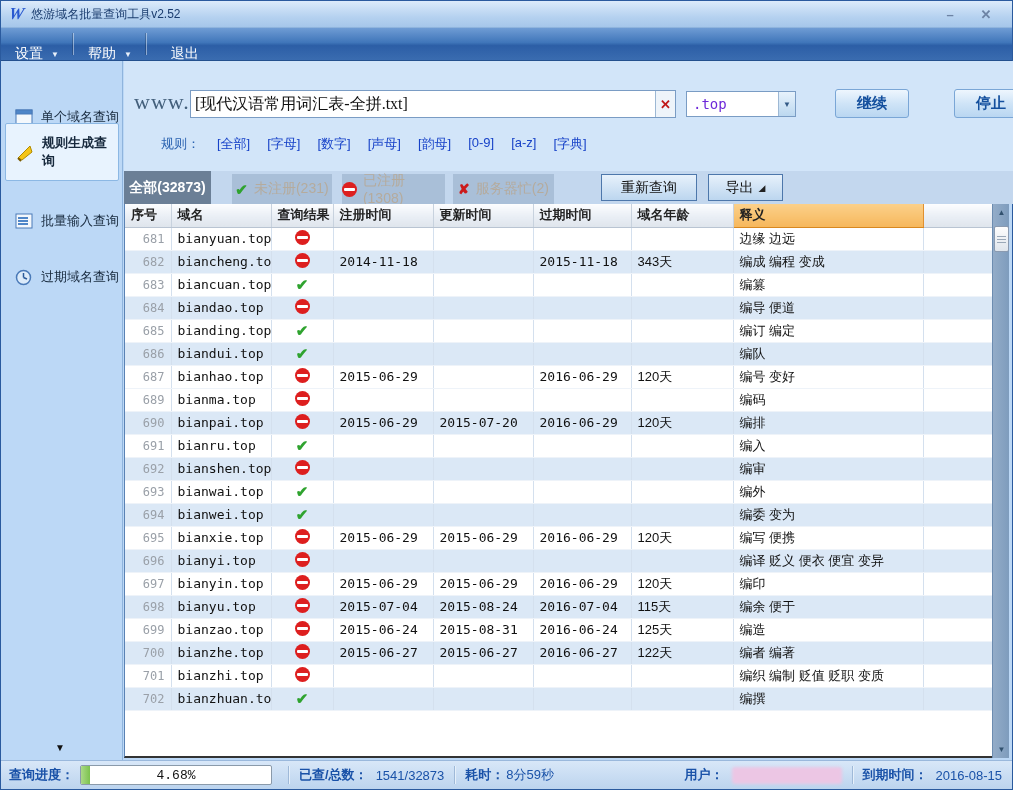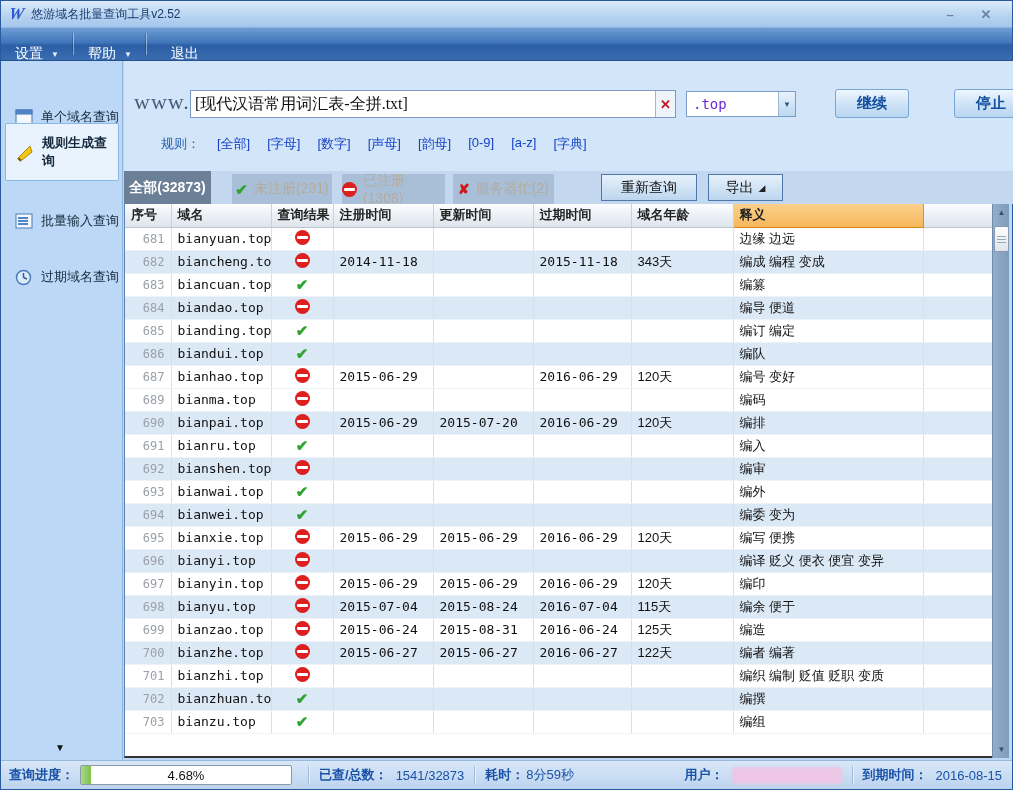--- a/index.html
+++ b/index.html
@@ -104,22 +104,22 @@
   #sb-thumb { position:absolute; left:1px; top:22px; width:15px; height:26px; border:1px solid #8a9ab0;
     border-radius:2px; background:linear-gradient(#fdfdfd,#dfe5ec); display:flex; flex-direction:column;
     align-items:center; justify-content:center; gap:2px; }
   #sb-thumb i { display:block; width:9px; height:1px; background:#9aa8b8; }
 
   
   #statusbar { position:absolute; left:0; bottom:0; width:100%; height:29px;
     background:linear-gradient(#d8e7f8,#bcd4ee); border-top:1px solid #9ab8dc;
     display:flex; align-items:center; font-size:13px; color:#1a52a8; }
   .sb-label { font-weight:bold; }
-  #progress-track { width:212px; height:20px; border:1px solid #8a9aaa; border-radius:2px; background:#fff;
-    position:relative; margin:0 6px; overflow:hidden; }
+  #progress-track { width:192px; height:20px; border:1px solid #8a9aaa; border-radius:2px; background:#fff;
+    position:relative; margin:0 6px; overflow:hidden;font-family:Liberation Mono, monospace; }
   #progress-fill { position:absolute; left:0; top:0; bottom:0; background:linear-gradient(90deg,#a9d985,#7cc24e); }
   #progress-text { position:absolute; left:0; right:0; text-align:center; line-height:19px; color:#111; font-size:13px; }
   .sb-sep { width:1px; height:18px; background:#9fb9d8; box-shadow:1px 0 0 #e6f0fa; margin:0 10px; }
   #user-blur { width:110px; height:17px; border-radius:3px; background:#ecc6e4; filter:blur(1.5px); margin-left:8px; }
   .sb-val { color:#1a52a8; margin-left:8px; }
 
   .svg-icon { display:block; }
 </style>
 </head>
 <body>
@@ -495,31 +495,20 @@
             <td class="col0">702</td>
             <td class="col1">bianzhuan.top</td>
             <td class="col2"><span class="ico-check">✔</span></td>
             <td class="col3"></td>
             <td class="col4"></td>
             <td class="col5"></td>
             <td class="col6"></td>
             <td class="col7">编撰</td>
             <td class="col8"></td>
           </tr>
-          <tr>
-            <td class="col0">703</td>
-            <td class="col1">bianzu.top</td>
-            <td class="col2"><span class="ico-check">✔</span></td>
-            <td class="col3"></td>
-            <td class="col4"></td>
-            <td class="col5"></td>
-            <td class="col6"></td>
-            <td class="col7">编组</td>
-            <td class="col8"></td>
-          </tr>
         </tbody>
     </table>
   </div>
 
   <div id="vscroll">
     <span class="sb-arrow" id="sb-up">▲</span>
     <span id="sb-thumb">
         <i></i>
         <i></i>
         <i></i>

